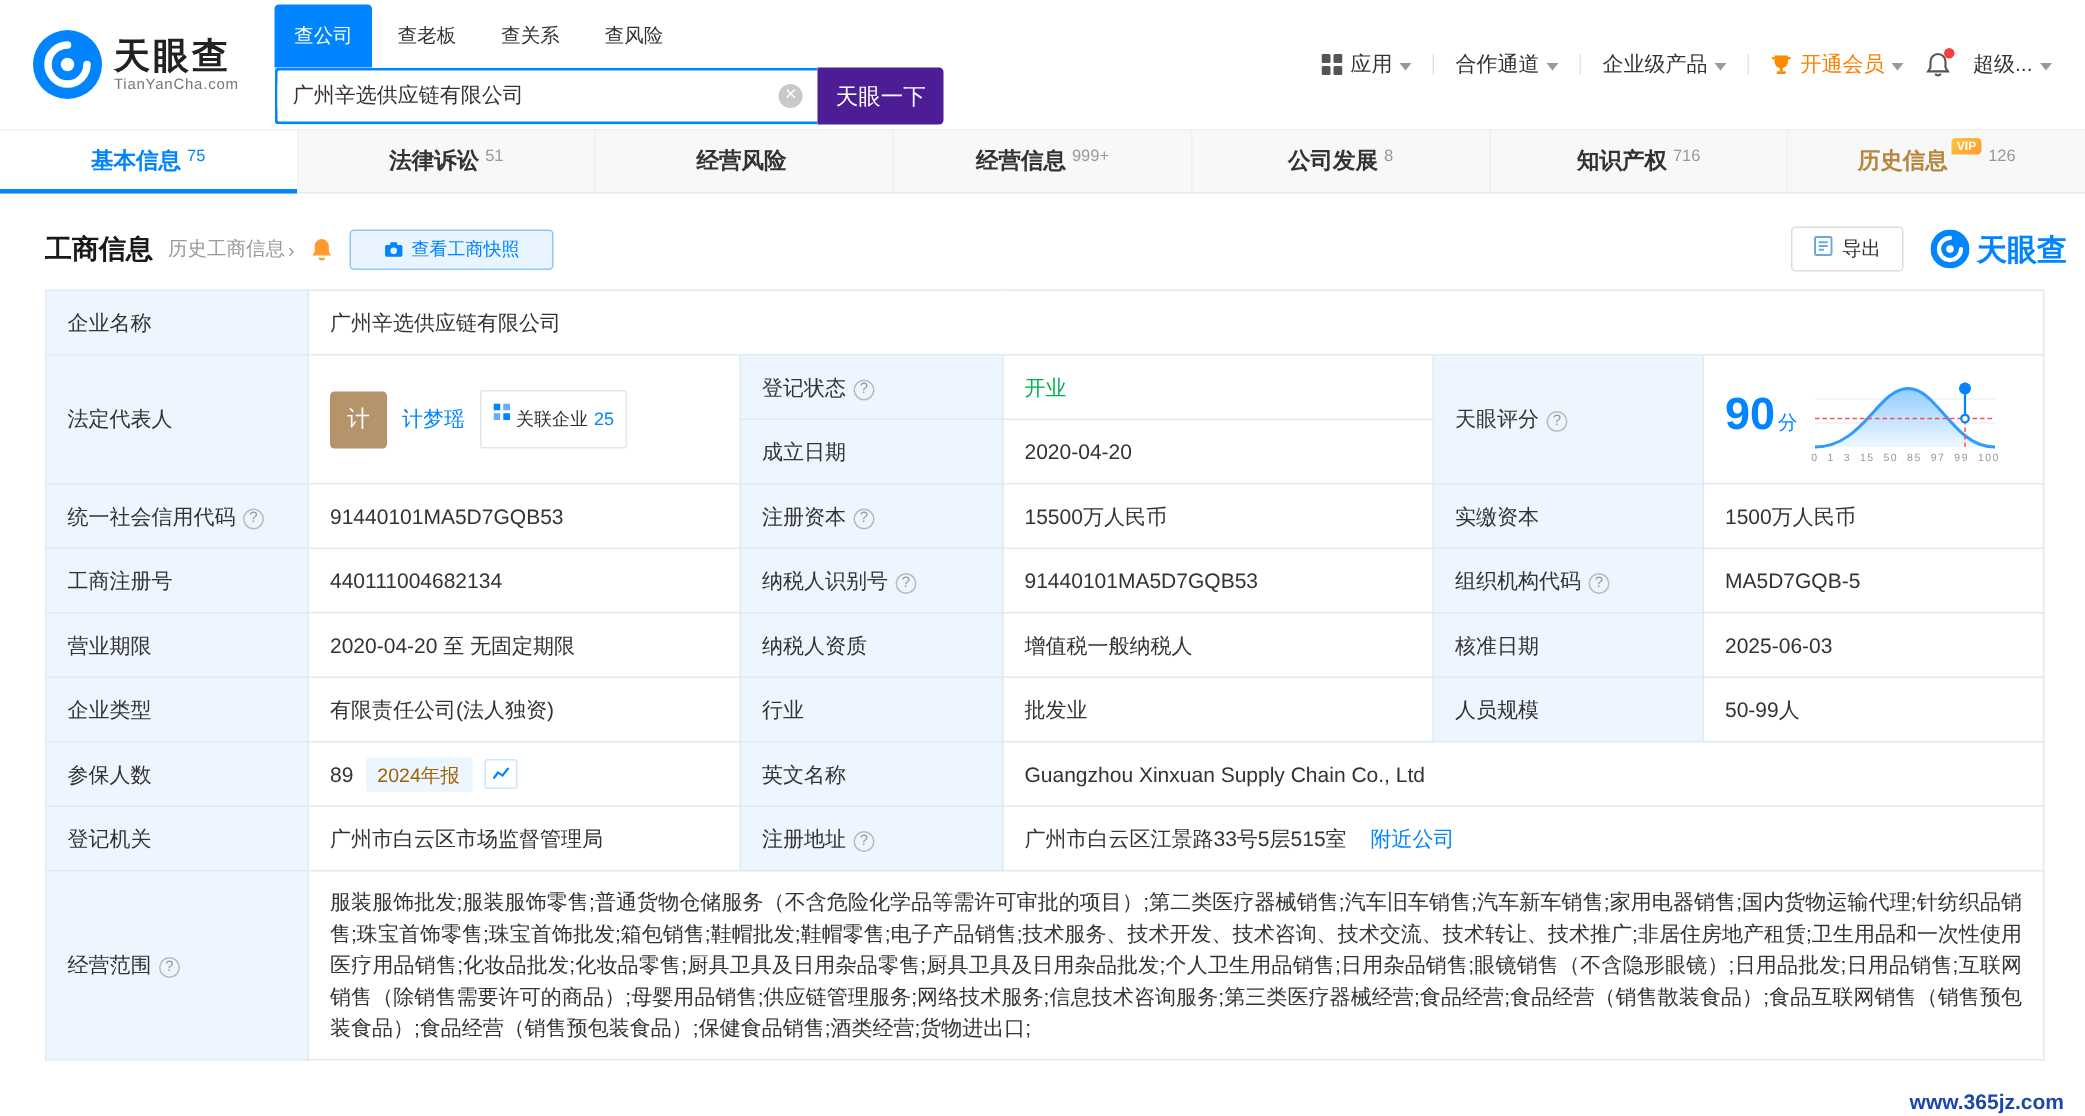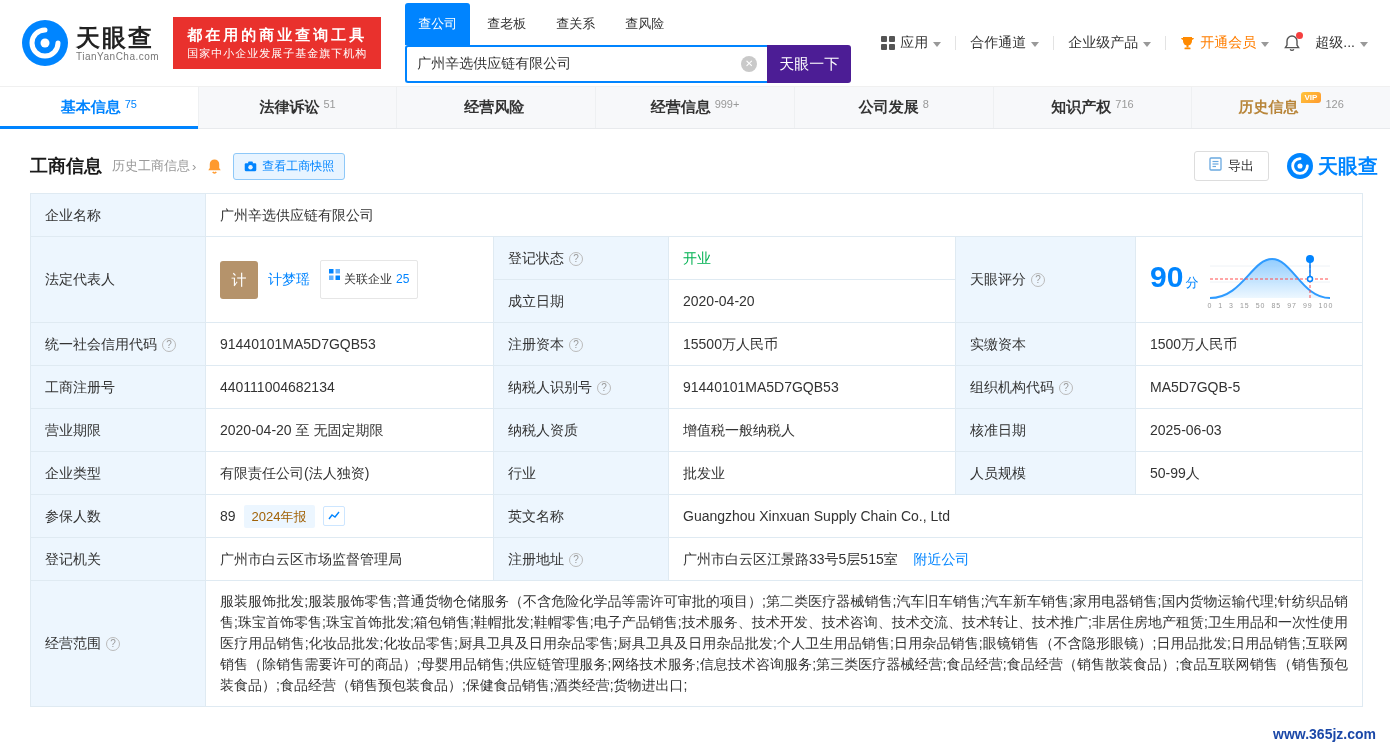--- a/index.html
+++ b/index.html
@@ -42,21 +42,21 @@
   .nav-tab.active .tab-label{color:#0084ff}
   .nav-tab.active .tab-count{color:#0084ff}
   .nav-tab.active::after{content:"";position:absolute;left:0;right:0;bottom:-1px;height:3px;background:#0084ff}
   .nav-tab.gold .tab-label{color:#b8863b}
   .vip-badge{background:linear-gradient(135deg,#ffc53d,#ff9a2e);color:#fff;font-size:8px;font-weight:bold;padding:1px 4px;border-radius:3px 3px 3px 0;transform:translateY(-10px);margin-left:-2px}
 
   
   .section-header{display:flex;align-items:center;margin:22px 12px 12px 30px;gap:10px}
   .section-title{font-size:18px;font-weight:bold;color:#1a1a1a}
   .history-link{font-size:13px;color:#999;display:flex;align-items:center;gap:2px;cursor:pointer}
-  .snapshot-btn{display:flex;align-items:center;gap:5px;background:#e8f4ff;border:1px solid #8ec8f8;color:#0084ff;font-size:12px;padding:4px 10px;border-radius:3px;cursor:pointer;font-family:inherit}
+  .snapshot-btn{display:flex;align-items:center;gap:5px;background:#e8f4ff;border:1px solid #8ec8f8;color:#0084ff;font-size:12px;padding:4px 22px;border-radius:3px;cursor:pointer;font-family:inherit}
   .right-tools{margin-left:auto;display:flex;align-items:center;gap:18px}
   .export-btn{display:flex;align-items:flex-start;gap:6px;background:#fff;border:1px solid #ddd;color:#333;font-size:13px;padding:5px 14px;border-radius:3px;cursor:pointer;font-family:inherit}
   .brand-watermark{display:flex;align-items:center;gap:5px;color:#0085ff;font-size:20px;font-weight:bold}
 
   
   .info-table{width:1332px;margin:0 28px 0 30px;border-collapse:collapse;table-layout:fixed;font-size:14px}
   .info-table td{border:1px solid #dfeaf2;height:43px;padding:4px 14px;color:#333;line-height:21px;vertical-align:middle;word-break:break-all}
   .info-table td.lbl{background:#edf6fe;color:#333}
   .help{display:inline-block;width:14px;height:14px;border:1px solid #bbb;border-radius:50%;color:#999;font-size:10px;line-height:12px;text-align:center;margin-left:5px;vertical-align:1px;cursor:pointer}
   .help::after{content:"?"}
@@ -88,24 +88,20 @@
       <circle cx="23" cy="23" r="23" fill="#0085ff"></circle>
       <path d="M23 10 a13 13 0 1 0 13 13" fill="none" stroke="#fff" stroke-width="5" stroke-linecap="round"></path>
       <circle cx="23" cy="23" r="4.5" fill="#fff"></circle>
     </svg>
     <div class="logo-text">
       <div class="logo-cn">天眼查</div>
       <div class="logo-domain">TianYanCha.com</div>
     </div>
   </div>
 
-  <div class="slogan">
-    <div class="slogan-l1">都在用的商业查询工具</div>
-    <div class="slogan-l2">国家中小企业发展子基金旗下机构</div>
-  </div>
 
   <div class="search-area">
     <div class="search-tabs">
       <span class="stab active">查公司</span>
       <span class="stab">查老板</span>
       <span class="stab">查关系</span>
       <span class="stab">查风险</span>
     </div>
     <div class="search-row">
       <div class="search-box">

